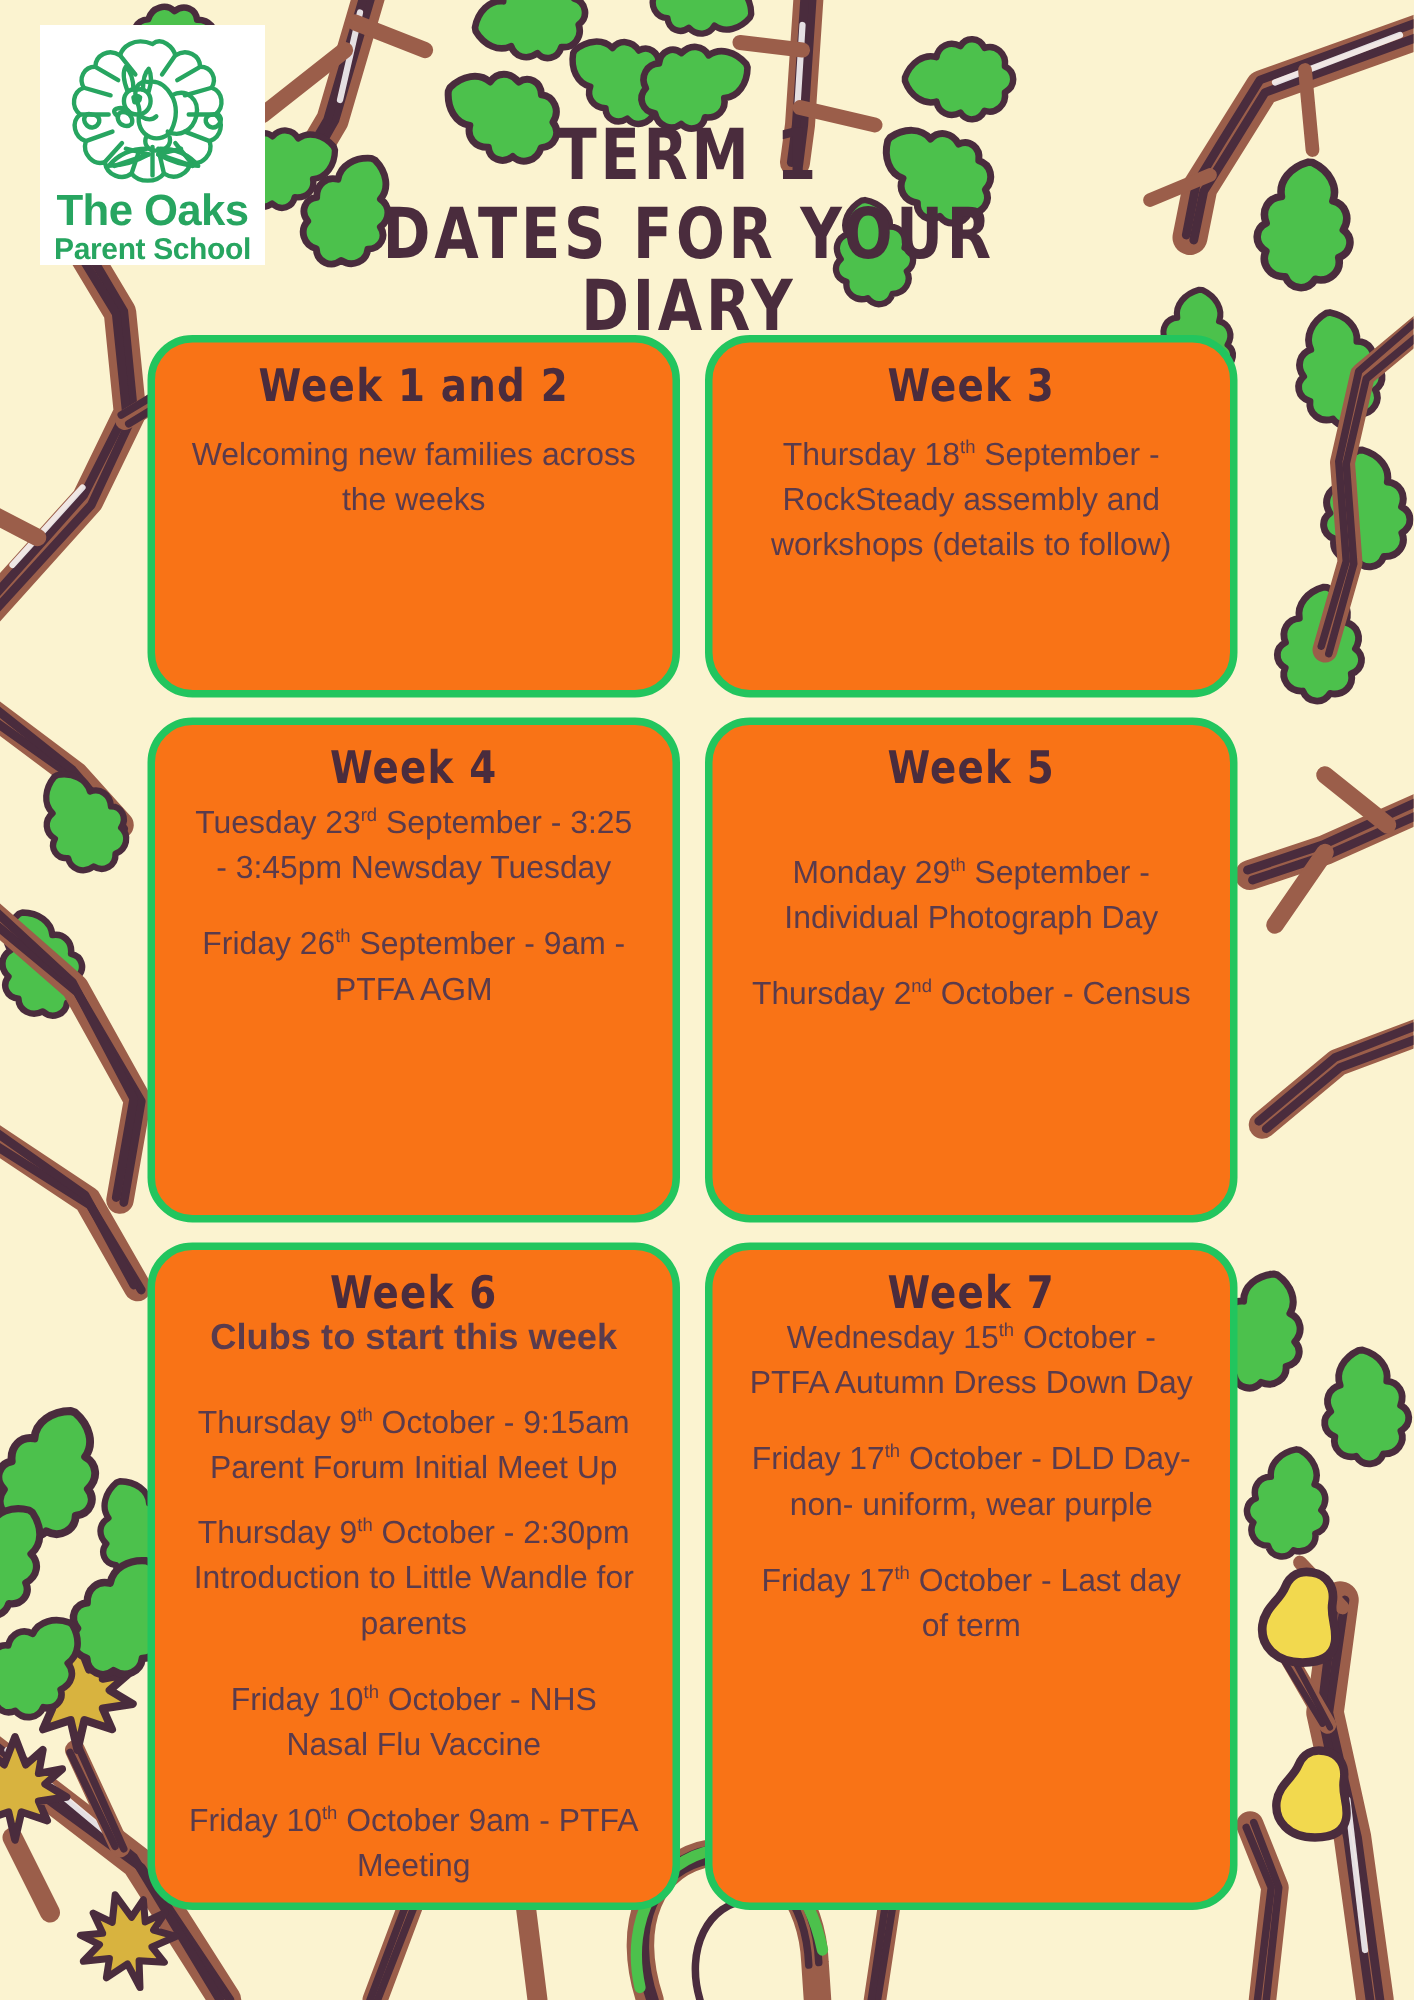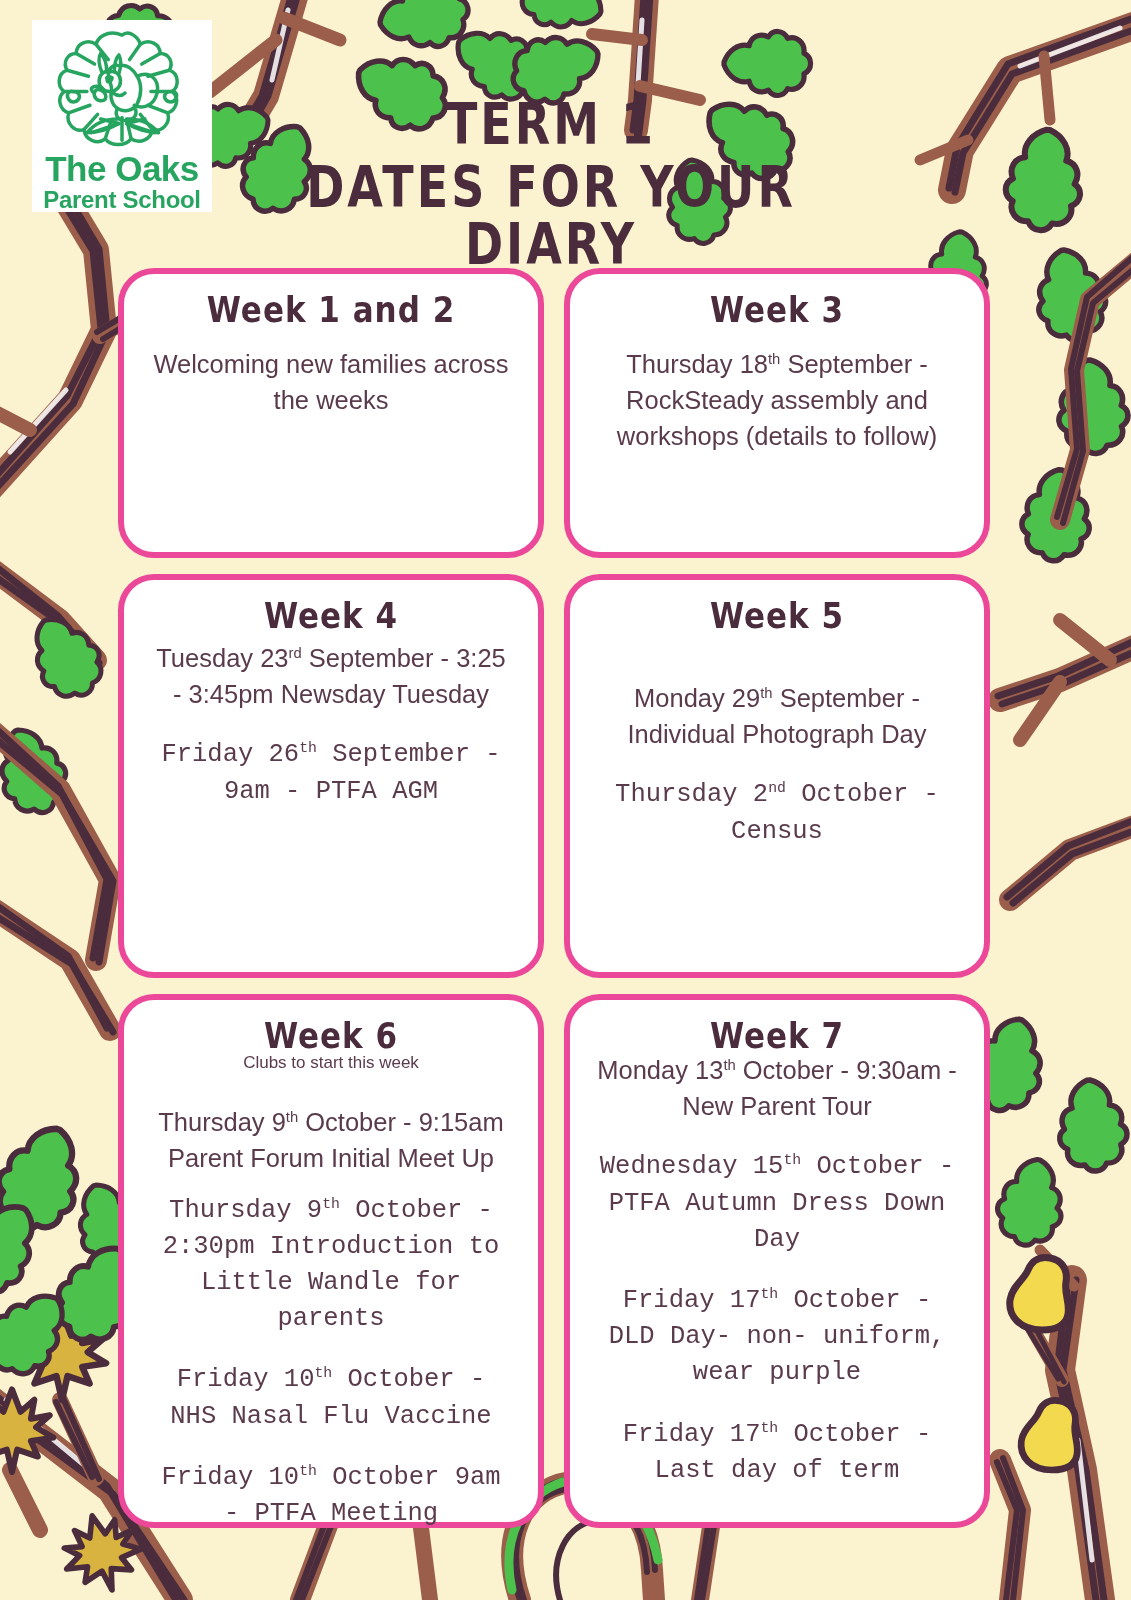--- a/index.html
+++ b/index.html
@@ -52,22 +52,22 @@
   
   .grid {
     position:absolute; left:118px; top:268px;
     width:872px;
     display:grid;
     grid-template-columns:426px 426px;
     column-gap:20px;
     row-gap:16px;
   }
   .card {
-    background:#ffffff;
-    border:6px solid #ec4899;
+    background:#f97316;
+    border:6px solid #22c55e;
     border-radius:36px;
     padding:14px 26px 18px;
     color:#5a3b4c;
     text-align:center;
   }
   .card.r1 { height:290px; }
   .card.r2 { height:404px; }
   .card.r3 { height:534px;text-align:center; }
 
   .card-title {
@@ -84,24 +84,24 @@
   .card.tight .card-title { margin-bottom:2px; }
 
   .card-body {
     font-size:25.5px;
     line-height:1.42;
     color:#5a3b4c;
   }
   .card.r1 .card-body { margin-top:22px; }
   .card.w5 .card-body { margin-top:50px; }
   .card-body p { margin:0; }
-  .card-body p + p { margin-top:25px;font-family:Liberation Mono, monospace; }
+  .card-body p + p { margin-top:25px; }
   .card-body p.nogap + p.nogap { margin-top:16px; }
   .card-body sup { font-size:0.58em; vertical-align:super; line-height:0; }
-  .subhead { font-size:17px; line-height:1.3; }
+  .subhead { font-size:29px; line-height:1.3;font-weight:bold; }
 </style>
 </head>
 <body>
 
 <div id="poster">
 
   <svg id="deco" viewBox="0 0 1131 1600">
     <defs>
       <g id="oakleaf">
         <path d="M0,0 C-16,-6 -26,-20 -22,-34 C-34,-36 -40,-48 -34,-60
@@ -443,21 +443,20 @@
         <p class="nogap" style="margin-top:30px">Thursday 9<sup>th</sup> October - 9:15am Parent Forum Initial Meet Up</p>
         <p class="nogap">Thursday 9<sup>th</sup> October - 2:30pm Introduction to Little Wandle for parents</p>
         <p>Friday 10<sup>th</sup> October - NHS Nasal Flu Vaccine</p>
         <p>Friday 10<sup>th</sup> October 9am - PTFA Meeting</p>
       </div>
     </div>
 
     <div class="card r3 tight">
       <div class="card-title">Week 7</div>
       <div class="card-body">
-        <p style="margin-top:0">Monday 13<sup>th</sup> October - 9:30am - New Parent Tour</p>
         <p>Wednesday 15<sup>th</sup> October - PTFA Autumn Dress Down Day</p>
         <p>Friday 17<sup>th</sup> October - DLD Day- non- uniform, wear purple</p>
         <p>Friday 17<sup>th</sup> October - Last day of term</p>
       </div>
     </div>
 
   </div>
 </div>
 
 </body></html>

